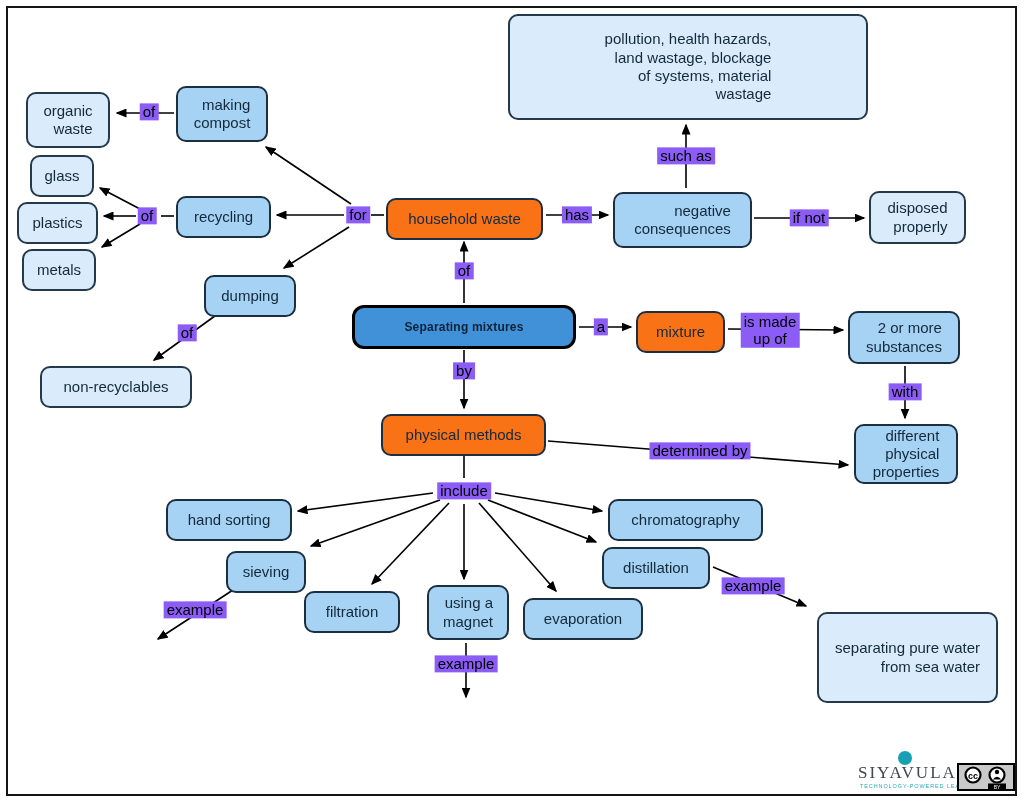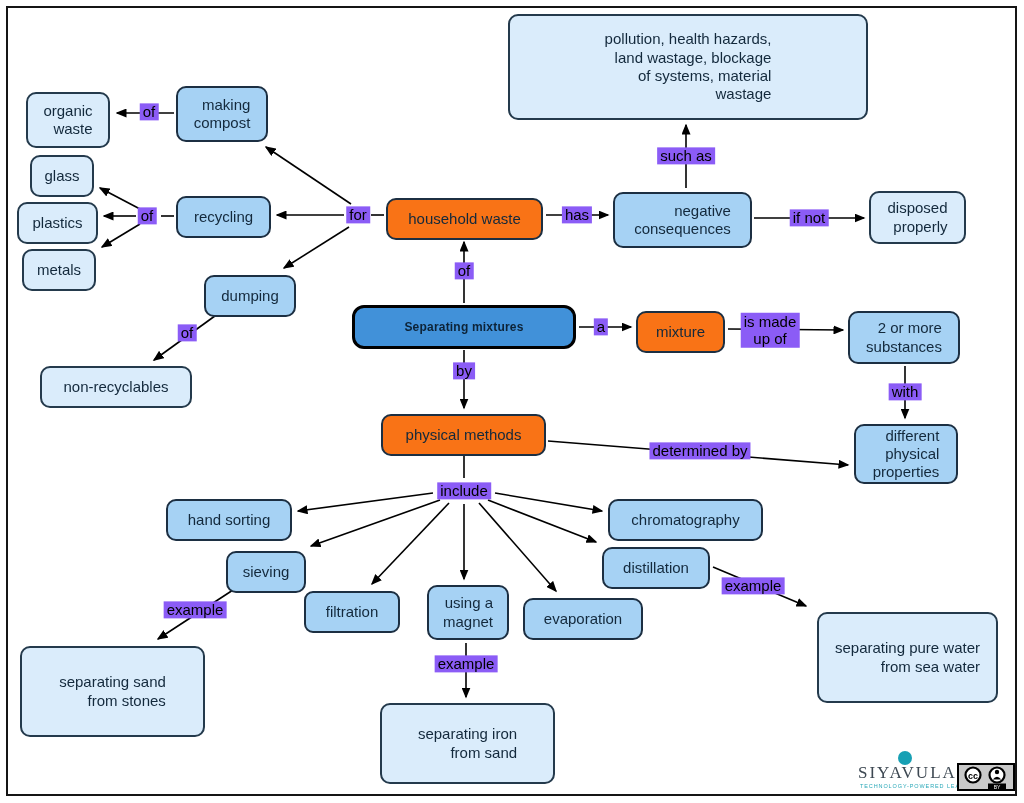--- a/index.html
+++ b/index.html
@@ -96,30 +96,26 @@
   <div class="node light" style="left:848px;top:311px;width:112px;height:53px;">2 or more
 substances</div>
   <div class="node light" style="left:854px;top:424px;width:104px;height:60px;">different
 physical
 properties</div>
   <div class="node medium" style="left:381px;top:414px;width:165px;height:38px;">physical methods</div>
   <div class="node light" style="left:166px;top:499px;width:126px;height:38px;">hand sorting</div>
   <div class="node light" style="left:608px;top:499px;width:155px;height:38px;">chromatography</div>
   <div class="node light" style="left:226px;top:551px;width:80px;height:37px;">sieving</div>
   <div class="node light" style="left:602px;top:547px;width:108px;height:38px;">distillation</div>
-  <div class="node light" style="left:304px;top:591px;width:96px;height:37px;border-radius:9px;">filtration</div>
+  <div class="node light" style="left:304px;top:591px;width:96px;height:37px;">filtration</div>
   <div class="node light" style="left:427px;top:585px;width:82px;height:55px;">using a
 magnet</div>
   <div class="node light" style="left:523px;top:598px;width:120px;height:37px;">evaporation</div>
-  <div class="node pale" style="left:20px;top:646px;width:185px;height:91px;">separating sand
-from stones</div>
   <div class="node pale" style="left:817px;top:612px;width:181px;height:91px;">separating pure water
 from sea water</div>
-  <div class="node pale" style="left:380px;top:703px;width:175px;height:81px;">separating iron
-from sand</div>
 
   <div class="elabel" style="left:149px;top:112px;">of</div>
   <div class="elabel" style="left:147px;top:216px;">of</div>
   <div class="elabel" style="left:358px;top:215px;">for</div>
   <div class="elabel" style="left:577px;top:215px;">has</div>
   <div class="elabel" style="left:686px;top:156px;">such as</div>
   <div class="elabel" style="left:809px;top:218px;">if not</div>
   <div class="elabel" style="left:464px;top:271px;">of</div>
   <div class="elabel" style="left:187px;top:333px;">of</div>
   <div class="elabel" style="left:601px;top:327px;">a</div>

